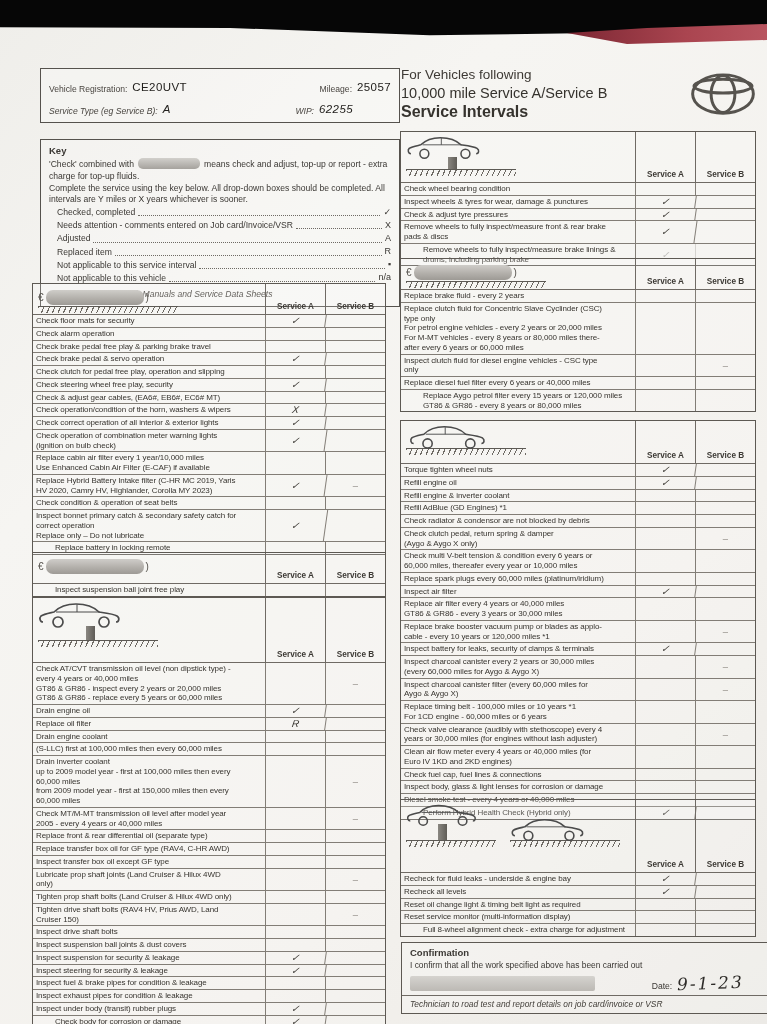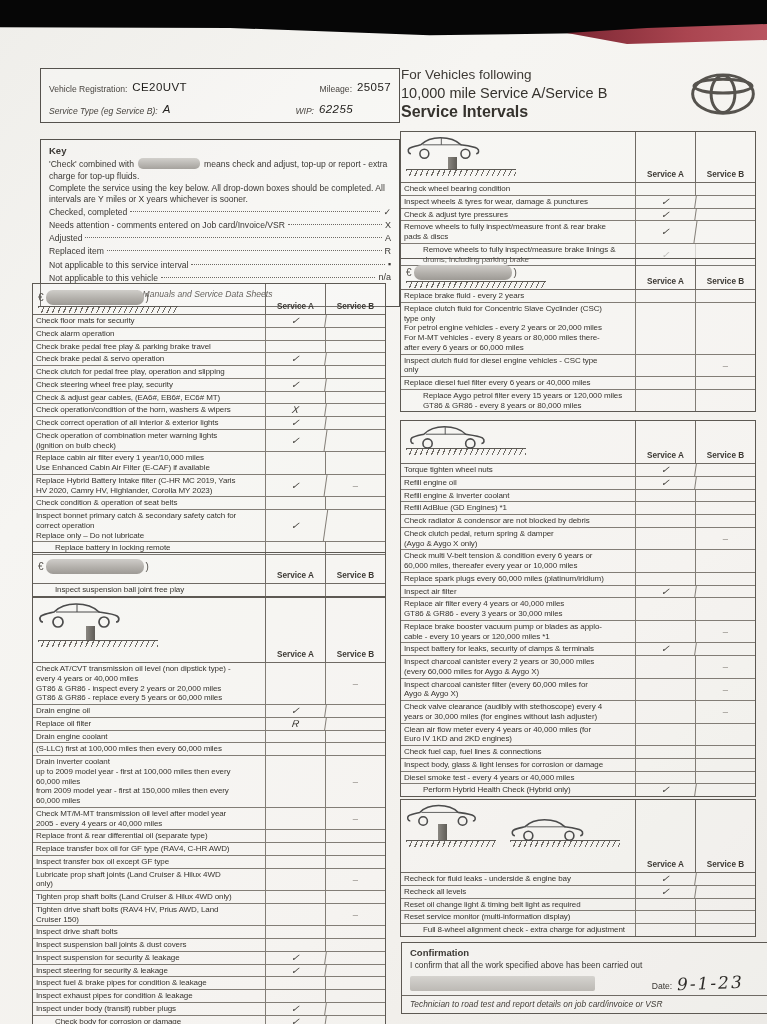--- a/index.html
+++ b/index.html
@@ -21,21 +21,21 @@
   .vlabel{font-size:8.6px;color:#494540;padding-top:3px;}
   .vval{font-size:11.5px;color:#23211e;margin-left:5px;letter-spacing:.4px;}
   .vpair{display:flex;align-items:flex-start;}
 
   
   .kbox{top:139px;left:40px;width:342px;border:1.6px solid #55524d;padding:5px 8px 6px 8px;font-size:8.6px;line-height:1.3;background:rgba(255,255,255,.2);}
   .ktitle{font-weight:bold;font-size:9.5px;margin-bottom:1px;}
   .kintro{margin-bottom:1px;}
   .kblob{display:inline-block;width:62px;height:11px;border-radius:5px;vertical-align:-2px;
          background:linear-gradient(180deg,#d2d0cc,#a5a29d);margin:0 4px;}
-  .kline{display:flex;align-items:center;margin-top:1.5px;}
+  .kline{display:flex;align-items:flex-end;margin-top:1.5px;margin-left:8px;}
   .klabel{white-space:nowrap;}
   .leader{flex:1;border-bottom:1.3px dotted #6e6a64;margin:0 3px 2px 3px;min-width:8px;}
   .ksym{font-size:9px;}
   .kfooter{font-style:italic;margin-top:5px;color:#44403b;}
 
   
   .rtitle{top:67px;left:401px;width:280px;line-height:1.25;}
   .rt1{font-size:13.5px;color:#3e3a35;}
   .rt2{font-size:14.5px;font-weight:normal;color:#36332e;}
   .rt3{font-size:16px;font-weight:bold;color:#36332e;}
@@ -612,20 +612,26 @@
           <div class="td-desc">Inspect charcoal canister every 2 years or 30,000 miles
 (every 60,000 miles for Aygo &amp; Aygo X)</div>
           <div class="td-mark"></div>
           <div class="td-mark last dash">–</div>
         </div>
         <div class="trow">
           <div class="td-desc">Inspect charcoal canister filter (every 60,000 miles for
 Aygo &amp; Aygo X)</div>
           <div class="td-mark"></div>
           <div class="td-mark last dash">–</div>
+        </div>
+        <div class="trow">
+          <div class="td-desc">Replace timing belt - 100,000 miles or 10 years *1
+For 1CD engine - 60,000 miles or 6 years</div>
+          <div class="td-mark"></div>
+          <div class="td-mark last"></div>
         </div>
         <div class="trow">
           <div class="td-desc">Check valve clearance (audibly with stethoscope) every 4
 years or 30,000 miles (for engines without lash adjuster)</div>
           <div class="td-mark"></div>
           <div class="td-mark last dash">–</div>
         </div>
         <div class="trow">
           <div class="td-desc">Clean air flow meter every 4 years or 40,000 miles (for
 Euro IV 1KD and 2KD engines)</div>

